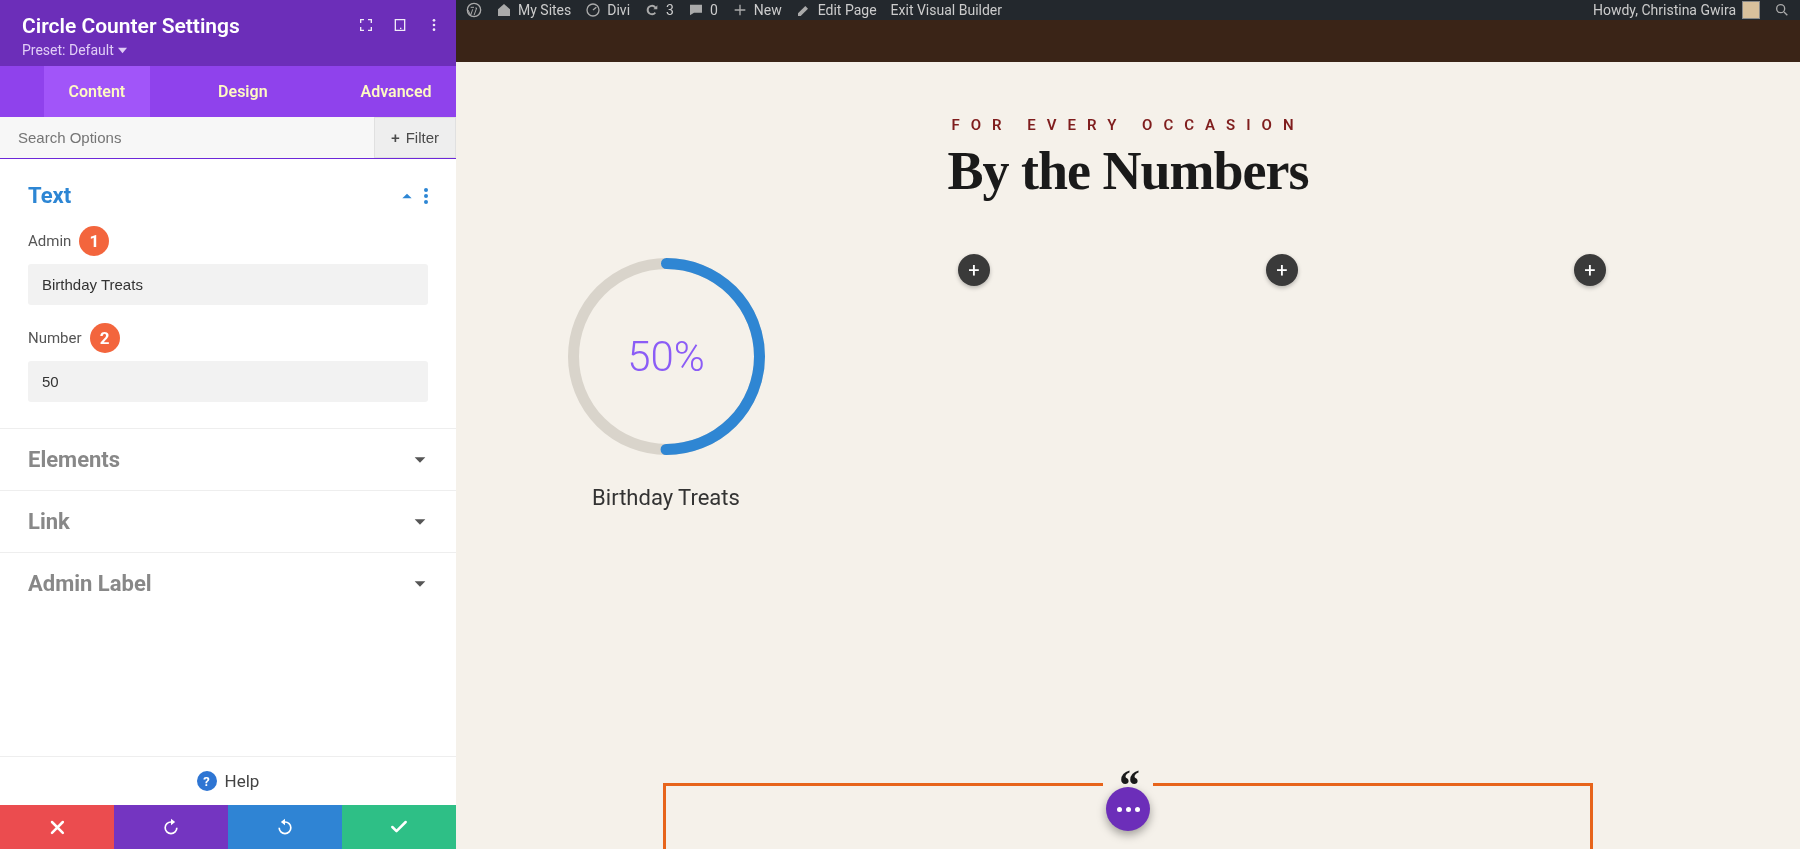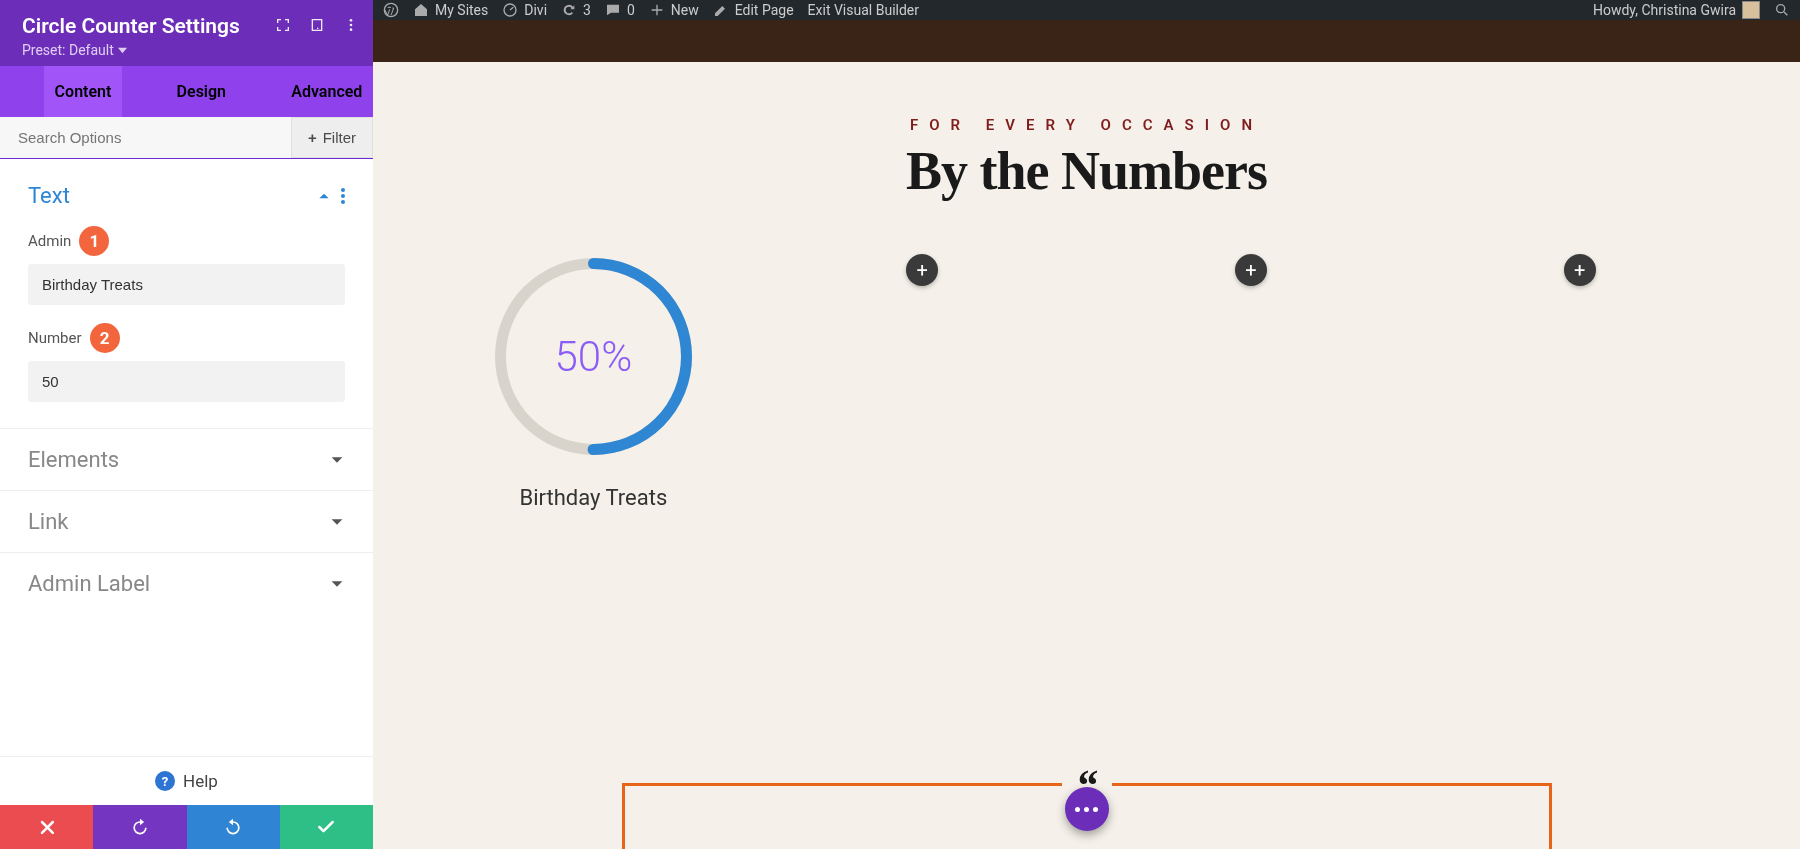--- a/index.html
+++ b/index.html
@@ -1,40 +1,40 @@
 <!DOCTYPE html>
 <html><head>
 <meta charset="utf-8">
 <style>
 * { margin: 0; padding: 0; box-sizing: border-box; }
 body { font-family: -apple-system, BlinkMacSystemFont, "Segoe UI", Roboto, sans-serif; width: 1800px; height: 849px; overflow: hidden; display: flex; }
 
 
-.panel { width: 373px; height: 100%; display: flex; flex-direction: column; background: #fff; position: relative; }
+.panel { width: 456px; height: 100%; display: flex; flex-direction: column; background: #fff; position: relative; }
 .panel-titlebar { background: #6c2eb9; color: #fff; padding: 14px 22px 8px 22px; position: relative; }
 .panel-title { font-size: 21px; font-weight: 600; }
 .preset { font-size: 14px; color: #e0cdf6; margin-top: 4px; display: flex; align-items: center; gap: 4px; cursor: pointer; }
 .preset svg { width: 9px; height: 9px; }
 .titlebar-icons { position: absolute; top: 17px; right: 14px; display: flex; gap: 18px; align-items: center; }
 .titlebar-icons .ico { width: 16px; height: 16px; cursor: pointer; fill: #fff; opacity: .9; }
 .tabs { background: #8f42ec; display: flex; }
-.tab { flex: 1 1 auto; text-align: center; padding: 16px 0; font-size: 16px; font-weight: 600; color: #000000; cursor: pointer; margin-left: 44px; }
+.tab { flex: 1 1 auto; text-align: center; padding: 16px 0; font-size: 16px; font-weight: 600; color: #fef9c3; cursor: pointer; margin-left: 44px; }
 .tab.active { background: #a155f9; }
 .filterbar { display: flex; align-items: stretch; border-bottom: 1px solid #6d28d9; }
 .search-options { flex: 1; border: none; padding: 12px 18px; font-size: 15px; background: #f7f7f7; color: #888; }
 .filter-btn { background: #eee; border: 1px solid #e0e0e0; padding: 0 16px; display: flex; align-items: center; gap: 6px; font-size: 15px; color: #4a4a4a; cursor: pointer; }
 .filter-btn .plus { font-weight: 700; }
 .scroll-area { flex: 1; overflow-y: auto; position: relative; }
 .scroll-area::-webkit-scrollbar { width: 6px; }
 .scroll-area::-webkit-scrollbar-thumb { background: #bcbcbc; border-radius: 3px; }
 
 .section { border-bottom: 1px solid #eee; }
 .section-head { display: flex; align-items: center; justify-content: space-between; padding: 18px 28px; cursor: pointer; }
 .section-head.open { padding-top: 24px; padding-bottom: 6px; }
-.section-title { font-size: 22px; color: #888; font-weight: 400; }
+.section-title { font-size: 22px; color: #888; font-weight: 700; }
 .section-head.open .section-title { color: #2d86d4; }
 .section-controls { display: flex; align-items: center; gap: 10px; }
 .chev { width: 14px; height: 14px; fill: #2d86d4; }
 .section:not(.is-open) .chev { fill: #555; }
 .dots3 { width: 4px; height: 16px; fill: #2d86d4; }
 .chev-down { width: 16px; height: 16px; fill: #555; }
 
 .section-body { padding: 12px 28px 26px 28px; }
 .field-label { font-size: 15px; color: #555; margin-bottom: 8px; display: flex; align-items: center; gap: 8px; }
 .field-input { width: 100%; padding: 12px 14px; background: #f2f2f2; border: none; font-size: 15px; color: #333; border-radius: 3px; margin-bottom: 18px; }

